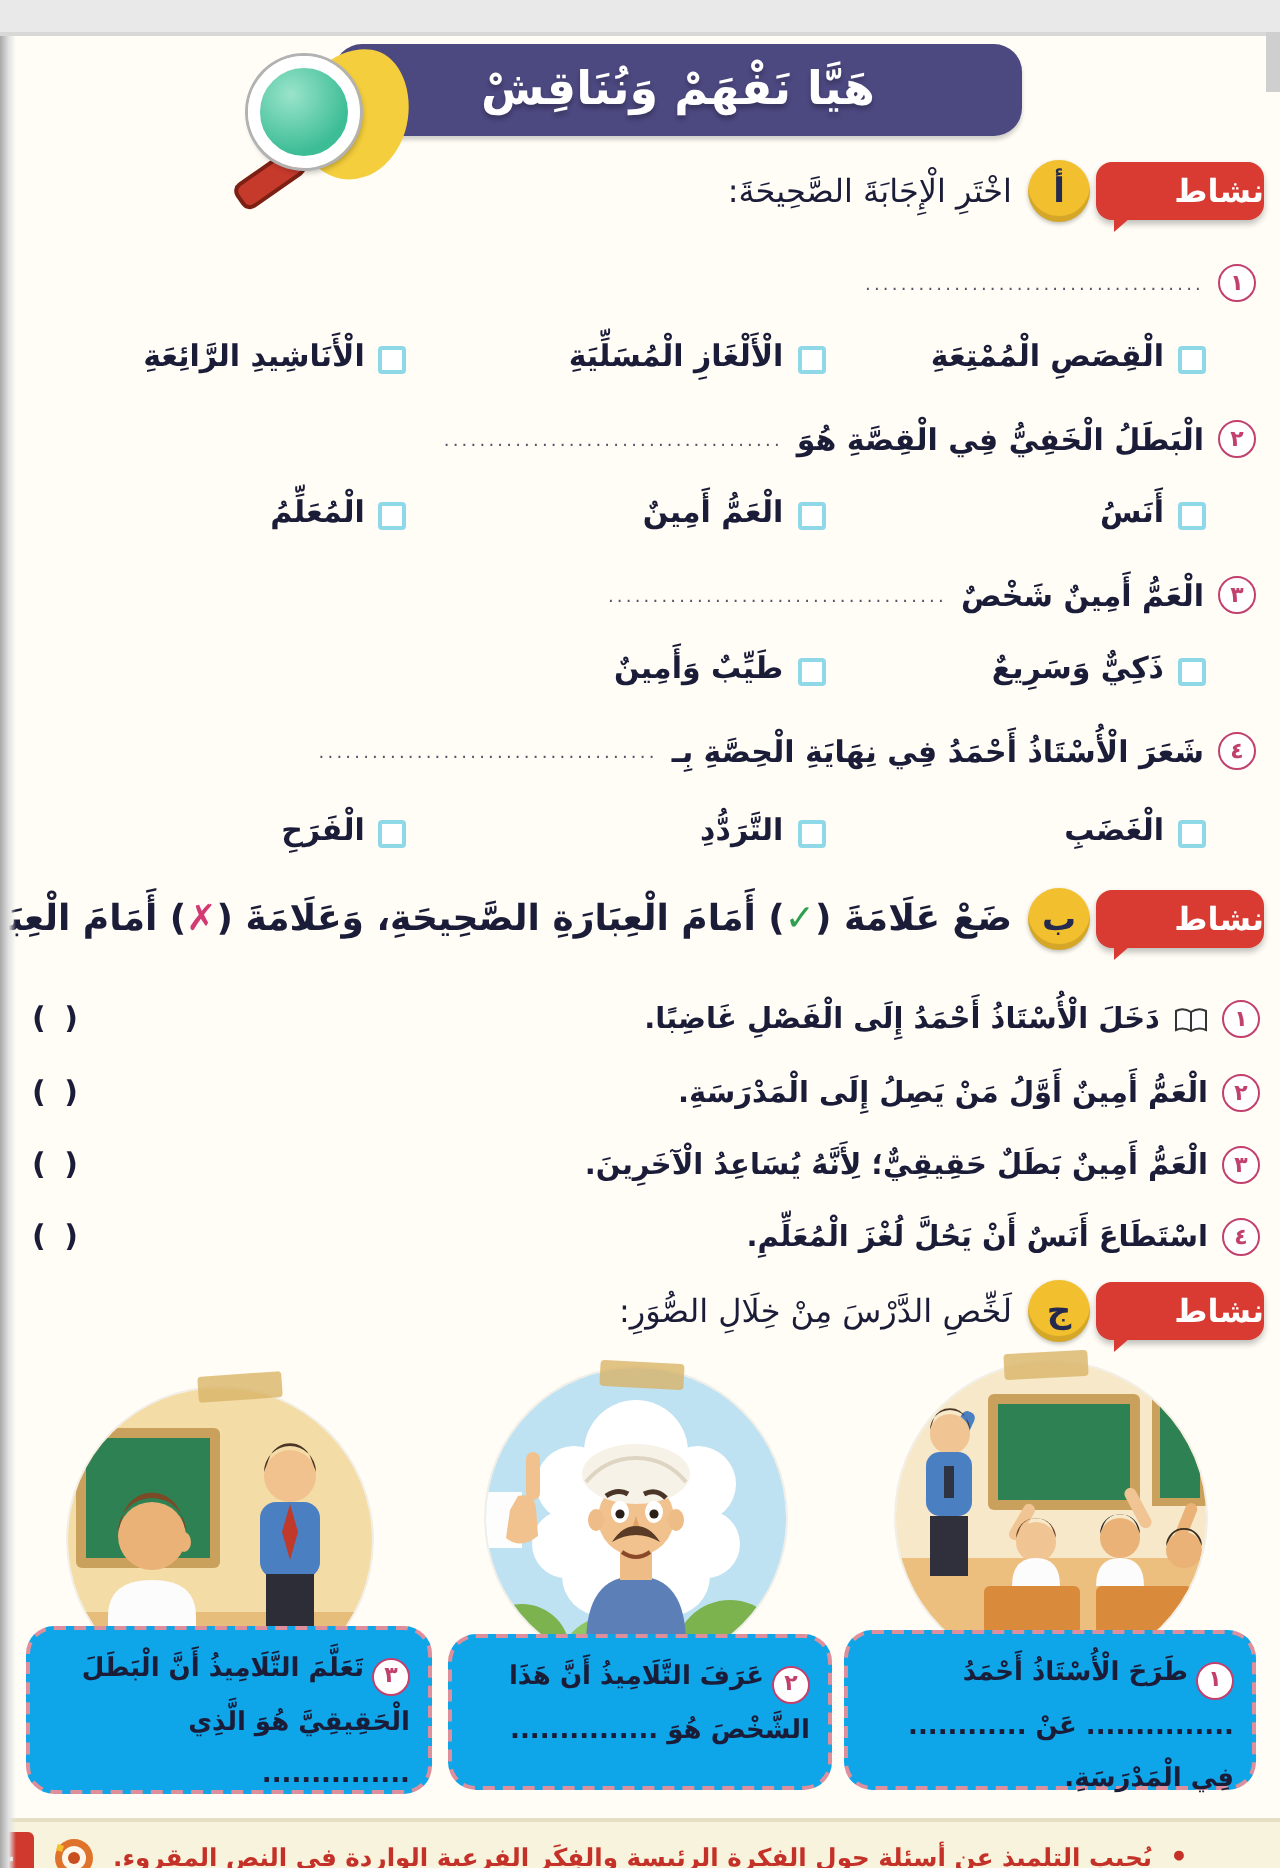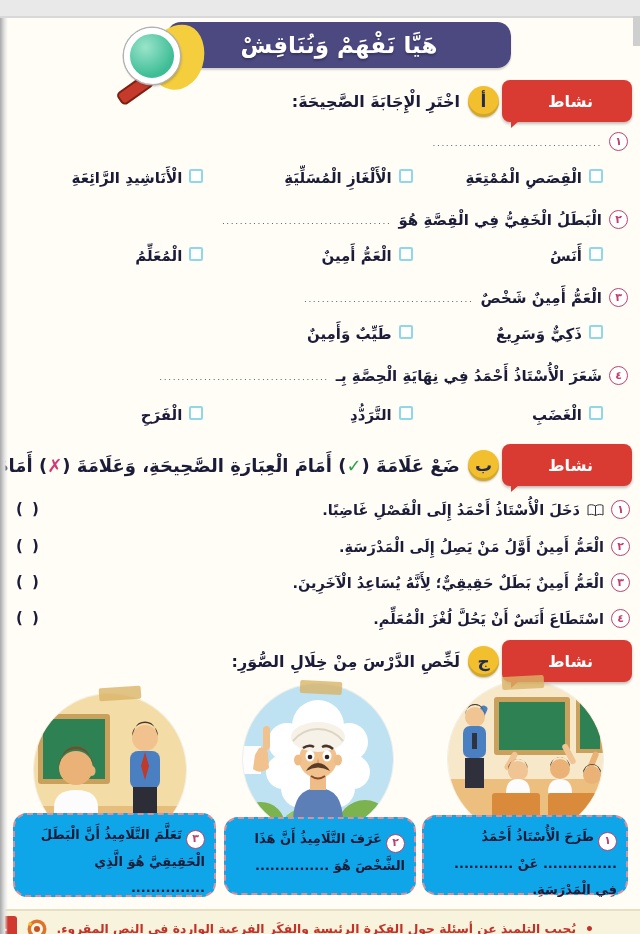--- a/index.html
+++ b/index.html
@@ -13,35 +13,35 @@
   
   .banner{position:absolute;top:6px;left:167px;width:344px;height:46px;background:#4c4880;border-radius:14px;display:flex;align-items:center;justify-content:center;box-shadow:0 2px 2px rgba(0,0,0,.18);}
   .banner-text{color:#ffffff;font-size:23px;font-weight:bold;text-shadow:0 2px 2px rgba(0,0,0,.25);}
   .mag{position:absolute;left:120px;top:0;width:90px;height:96px;z-index:3;}
   .mag-blob{position:absolute;left:30px;top:8px;width:54px;height:66px;background:#f4ce3c;border-radius:58% 42% 52% 48%/55% 48% 52% 45%;transform:rotate(8deg);}
   .mag-lens{position:absolute;left:4px;top:12px;width:44px;height:44px;border-radius:50%;background:radial-gradient(circle at 35% 30%,#9ae4cb,#3dbd95 70%);border:6px solid #ffffff;box-shadow:0 0 0 1.5px #b2b2b2,1px 2px 3px rgba(0,0,0,.3);}
   .mag-handle{position:absolute;left:-4px;top:66px;width:34px;height:11px;background:#c63a2c;border:2px solid #7c2014;border-radius:5px;transform:rotate(-35deg);}
 
   
   .act-row{position:absolute;right:8px;display:flex;align-items:center;gap:8px;white-space:nowrap;z-index:2;}
-  .badge{width:84px;height:42px;background:#d93a31;border-radius:8px;color:#fff;font-weight:bold;font-size:16px;display:flex;align-items:center;justify-content:flex-end;position:relative;box-shadow:0 2px 3px rgba(0,0,0,.25);flex:none;padding-left:46px;}
+  .badge{width:84px;height:29px;background:#d93a31;border-radius:8px;color:#fff;font-weight:bold;font-size:16px;display:flex;align-items:center;justify-content:flex-start;position:relative;box-shadow:0 2px 3px rgba(0,0,0,.25);flex:none;}
   .badge:after{content:"";position:absolute;bottom:-6px;left:9px;border-width:7px 8px 0 0;border-style:solid;border-color:#d93a31 transparent transparent transparent;}
   .bubble{width:31px;height:31px;border-radius:50%;background:#f2bf2e;display:flex;align-items:center;justify-content:center;font-weight:bold;font-size:17px;color:#24294f;margin-right:-5px;box-shadow:inset 0 -3px 0 rgba(0,0,0,.12),0 1px 2px rgba(0,0,0,.25);flex:none;}
-  .act-title{font-size:16px;font-weight:bold;}
+  .act-title{font-size:16px;font-weight:normal;}
   .act-title-sm{font-size:18px;font-weight:bold;letter-spacing:-.1px;}
   .chk{color:#2ea04f;font-weight:bold;}
   .crx{color:#d23a74;font-weight:bold;}
 
   
   .q-line{position:absolute;right:12px;display:flex;align-items:center;gap:7px;}
   .num-c{min-width:19px;height:19px;border:1.4px solid #c2406e;border-radius:50%;color:#c2406e;font-size:11px;font-weight:bold;display:inline-flex;align-items:center;justify-content:center;background:#fff;flex:none;box-sizing:border-box;}
   .q-text{font-size:15px;font-weight:bold;}
   .dots{color:#55566b;font-size:9px;letter-spacing:1.6px;align-self:flex-end;padding-bottom:3px;}
   .opt-row{position:absolute;left:0;width:640px;display:grid;grid-template-columns:1fr 1fr 1fr;}
-  .opt{display:flex;align-items:flex-start;gap:7px;}
+  .opt{display:flex;align-items:flex-end;gap:7px;}
   .opt:nth-child(1){padding-right:37px;}
   .opt:nth-child(2){padding-right:14px;}
   .opt:nth-child(3){padding-right:10px;}
   .cb{width:10px;height:10px;border:2px solid #8fd8e8;border-radius:2px;background:#fff;flex:none;cursor:pointer;}
   .opt-label{font-size:15px;font-weight:bold;}
 
   
   .stmt{position:absolute;right:10px;display:flex;align-items:center;gap:7px;}
   .stmt-text{font-size:14.5px;font-weight:bold;}
   .parens{position:absolute;left:16px;font-size:15px;font-weight:bold;letter-spacing:2px;}

